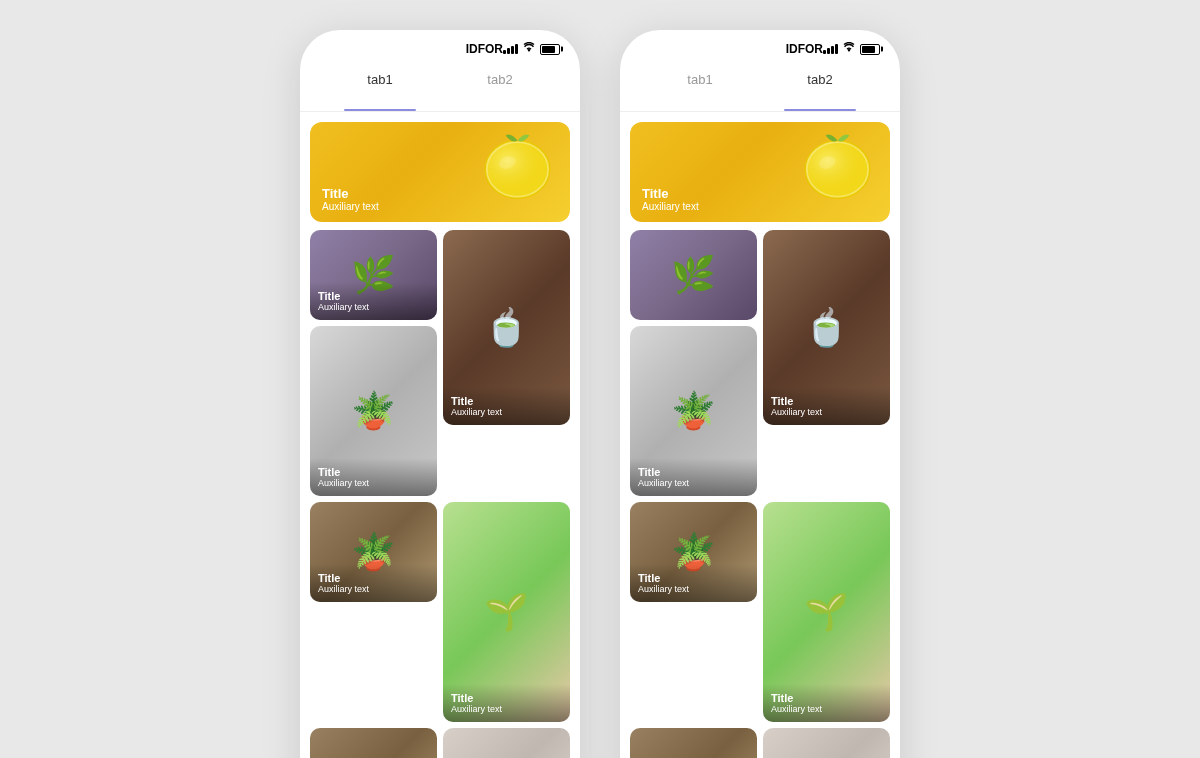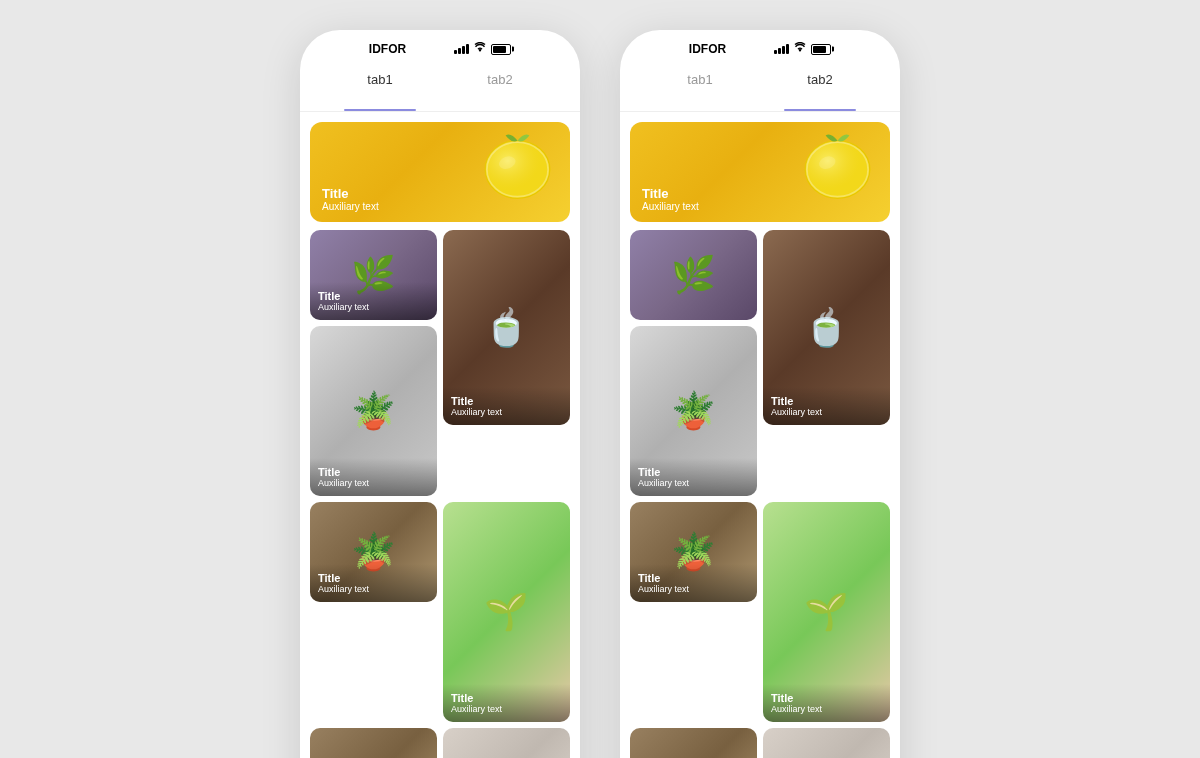--- a/index.html
+++ b/index.html
@@ -20,26 +20,25 @@
       border-radius: 40px;
       box-shadow: 0 8px 40px rgba(0,0,0,0.13);
       overflow: hidden;
       padding-bottom: 0;
       display: flex;
       flex-direction: column;
     }
 
     .status-bar {
       display: flex;
-      justify-content: center;
+      justify-content: flex-end;
       align-items: center;
       padding: 12px 20px 6px 20px;
       font-size: 11px;
       font-weight: 600;
-      gap: 48px;
     }
 
     .status-icons {
       display: flex;
       align-items: center;
       gap: 4px;
     }
 
     .signal-bars {
       display: flex;

